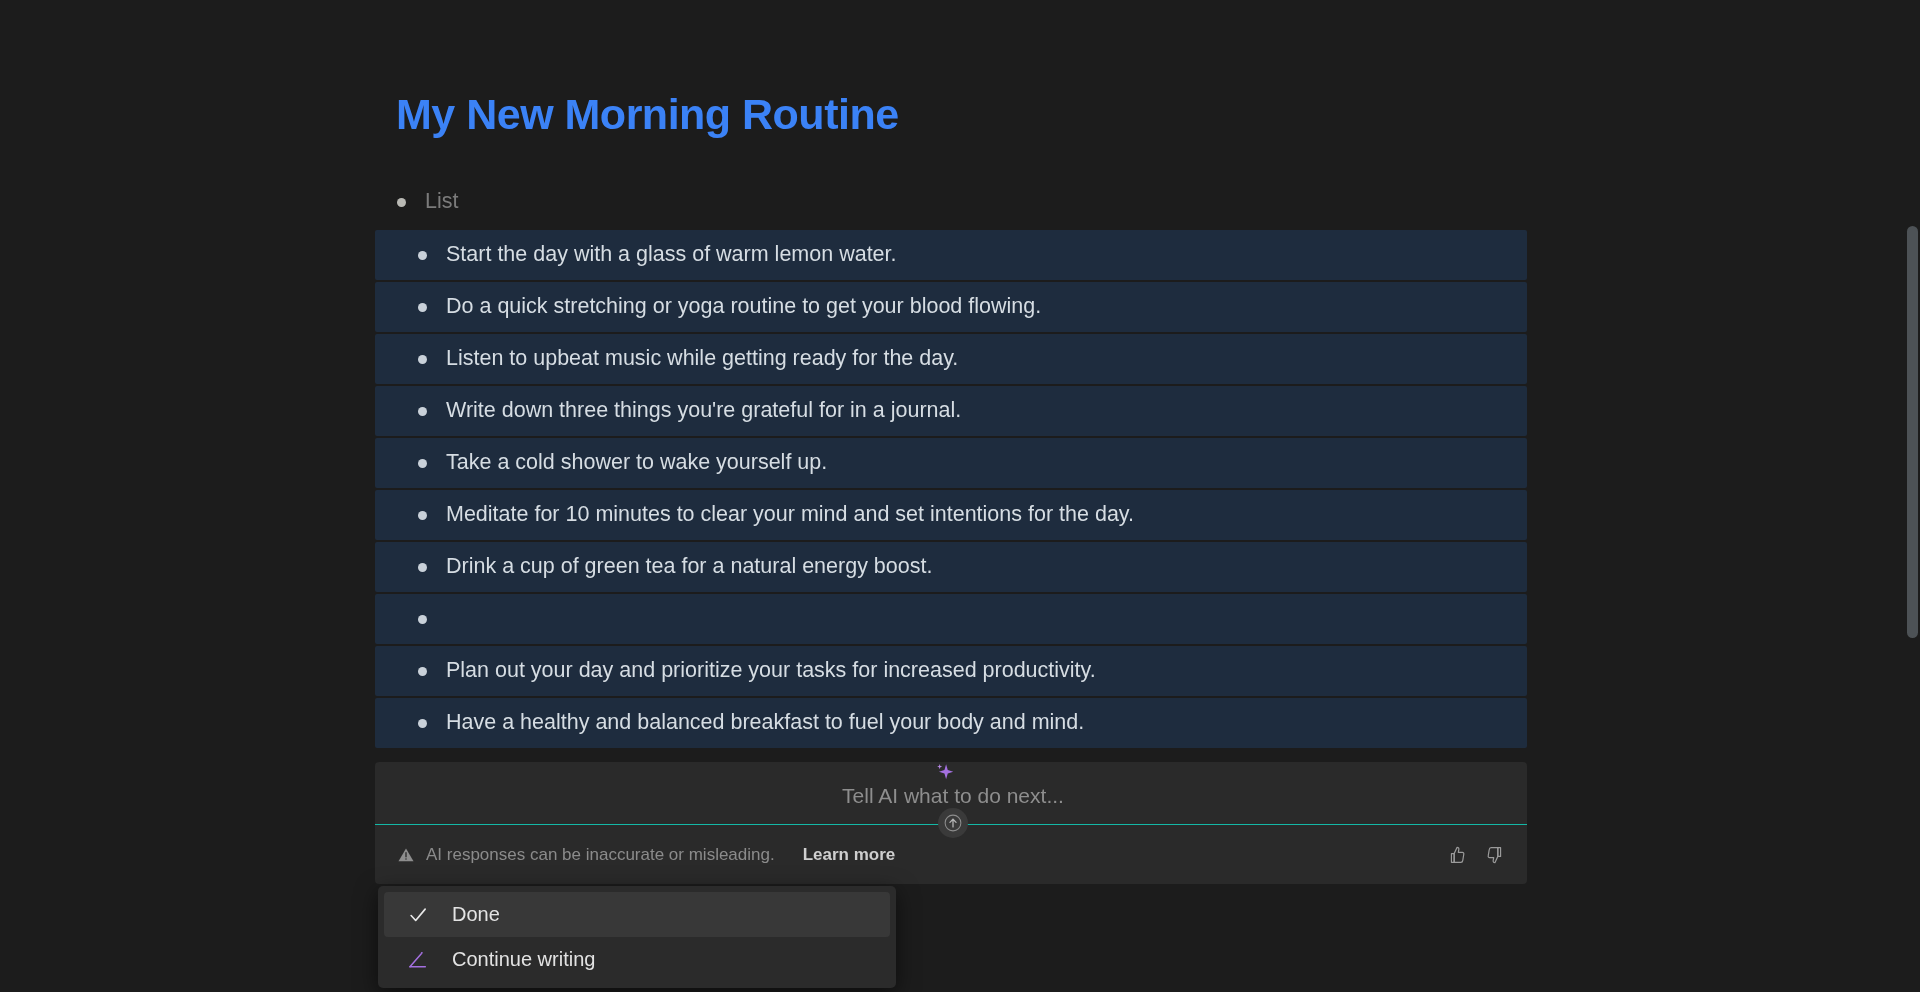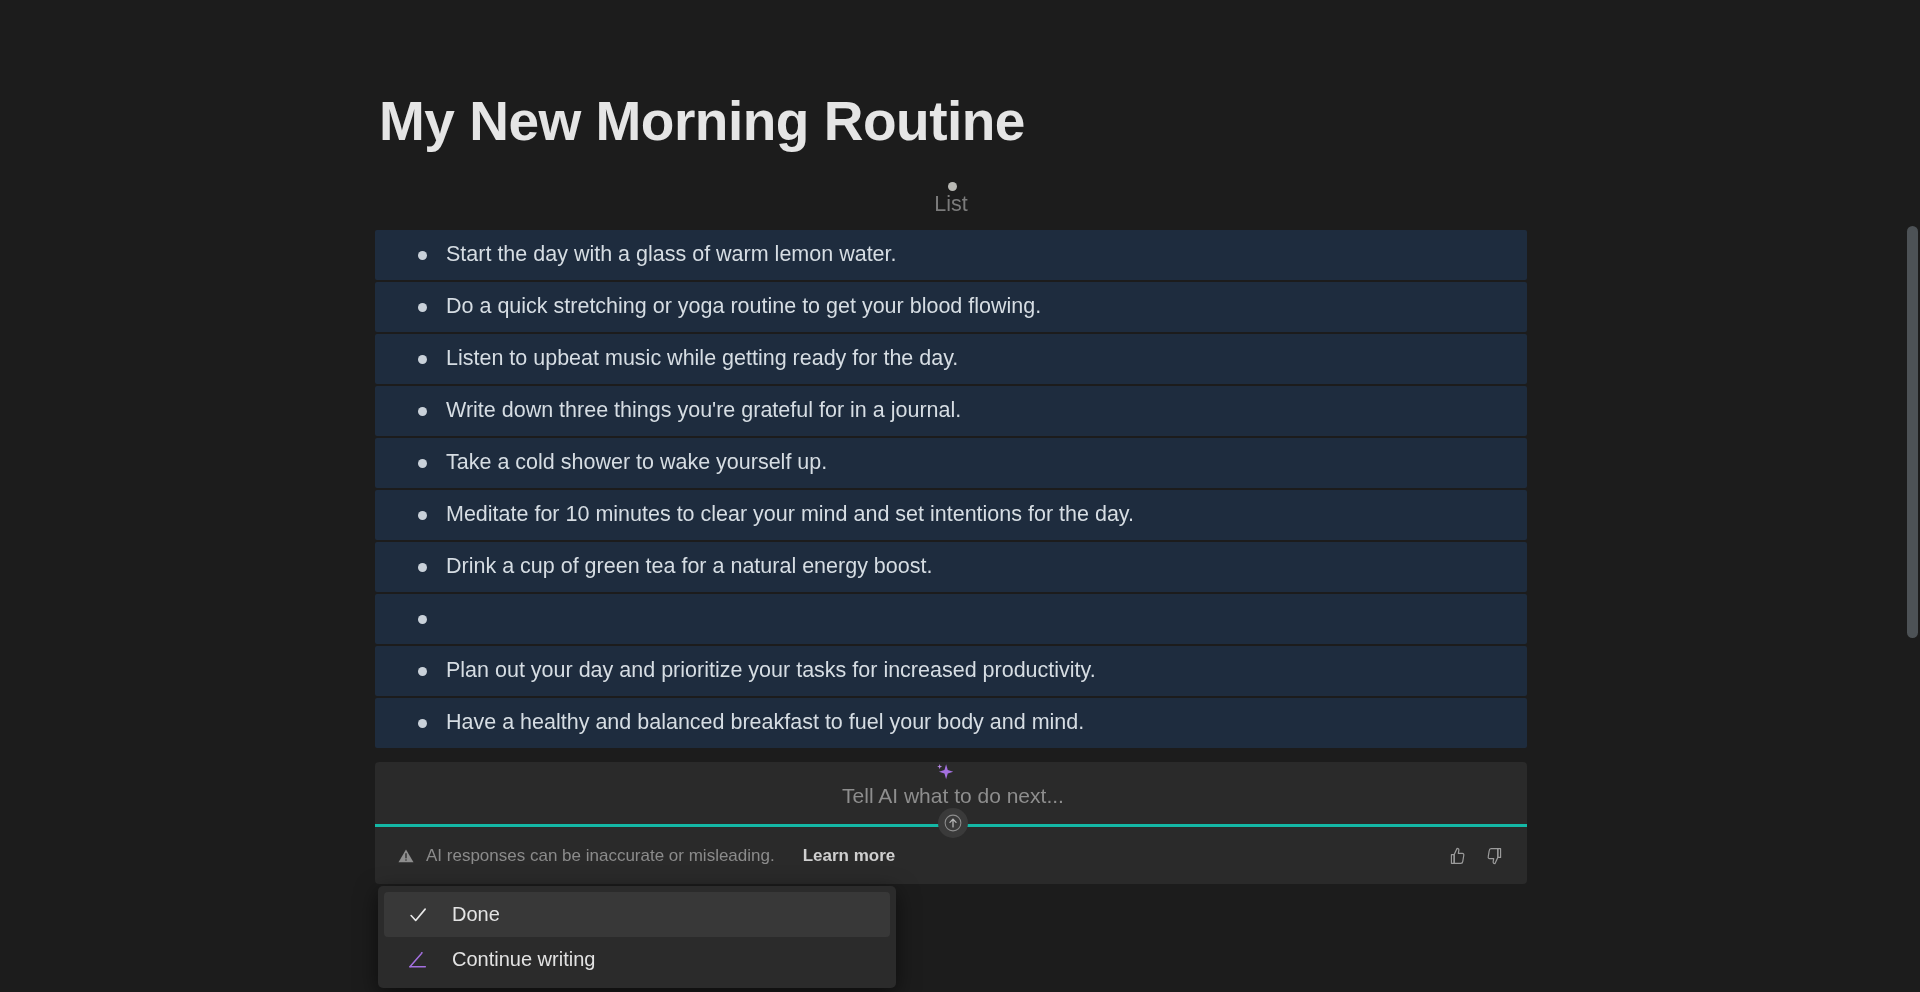--- a/index.html
+++ b/index.html
@@ -13,25 +13,25 @@
   .page {
     position: relative;
     width: 1920px;
     height: 992px;
     background: #1c1c1c;
   }
 
   
   .doc-title {
     position: absolute;
-    left: 379px;
+    left: 396px;
     top: 90px;
-    font-size: 55px;
+    font-size: 43px;
     font-weight: bold;
-    color: #e5e5e5;
+    color: #3b82f6;
     letter-spacing: -0.5px;
     line-height: 1.15;
     white-space: nowrap;
   }
 
   
   .list-area {
     position: absolute;
     left: 375px;
     top: 182px;
@@ -42,21 +42,20 @@
     align-items: center;
     height: 50px;
     padding-left: 0;
     margin-bottom: 2px;
     border-radius: 2px;
   }
   .li-row.placeholder {
     background: transparent;
     height: 40px;
     margin-bottom: 8px;
-    flex-direction: column;
   }
   .li-row.highlight {
     background: #1e2c3e;
     padding-left: 21px;
   }
   .bullet {
     width: 9px;
     height: 9px;
     border-radius: 50%;
     background: #c9d1d9;
@@ -113,21 +112,21 @@
     background: #3a3a3a;
     display: flex;
     align-items: center;
     justify-content: center;
   }
   .ai-foot-row {
     display: flex;
     align-items: center;
     height: 60px;
     padding: 0 18px 0 22px;
-    border-top: 3px solid #14b8a6;
+    border-top: 1px solid #14b8a6;
   }
   .warn-icon {
     flex: 0 0 auto;
     width: 18px;
     height: 18px;
     margin-right: 11px;
     display: flex;
     align-items: center;
     justify-content: center;
   }

